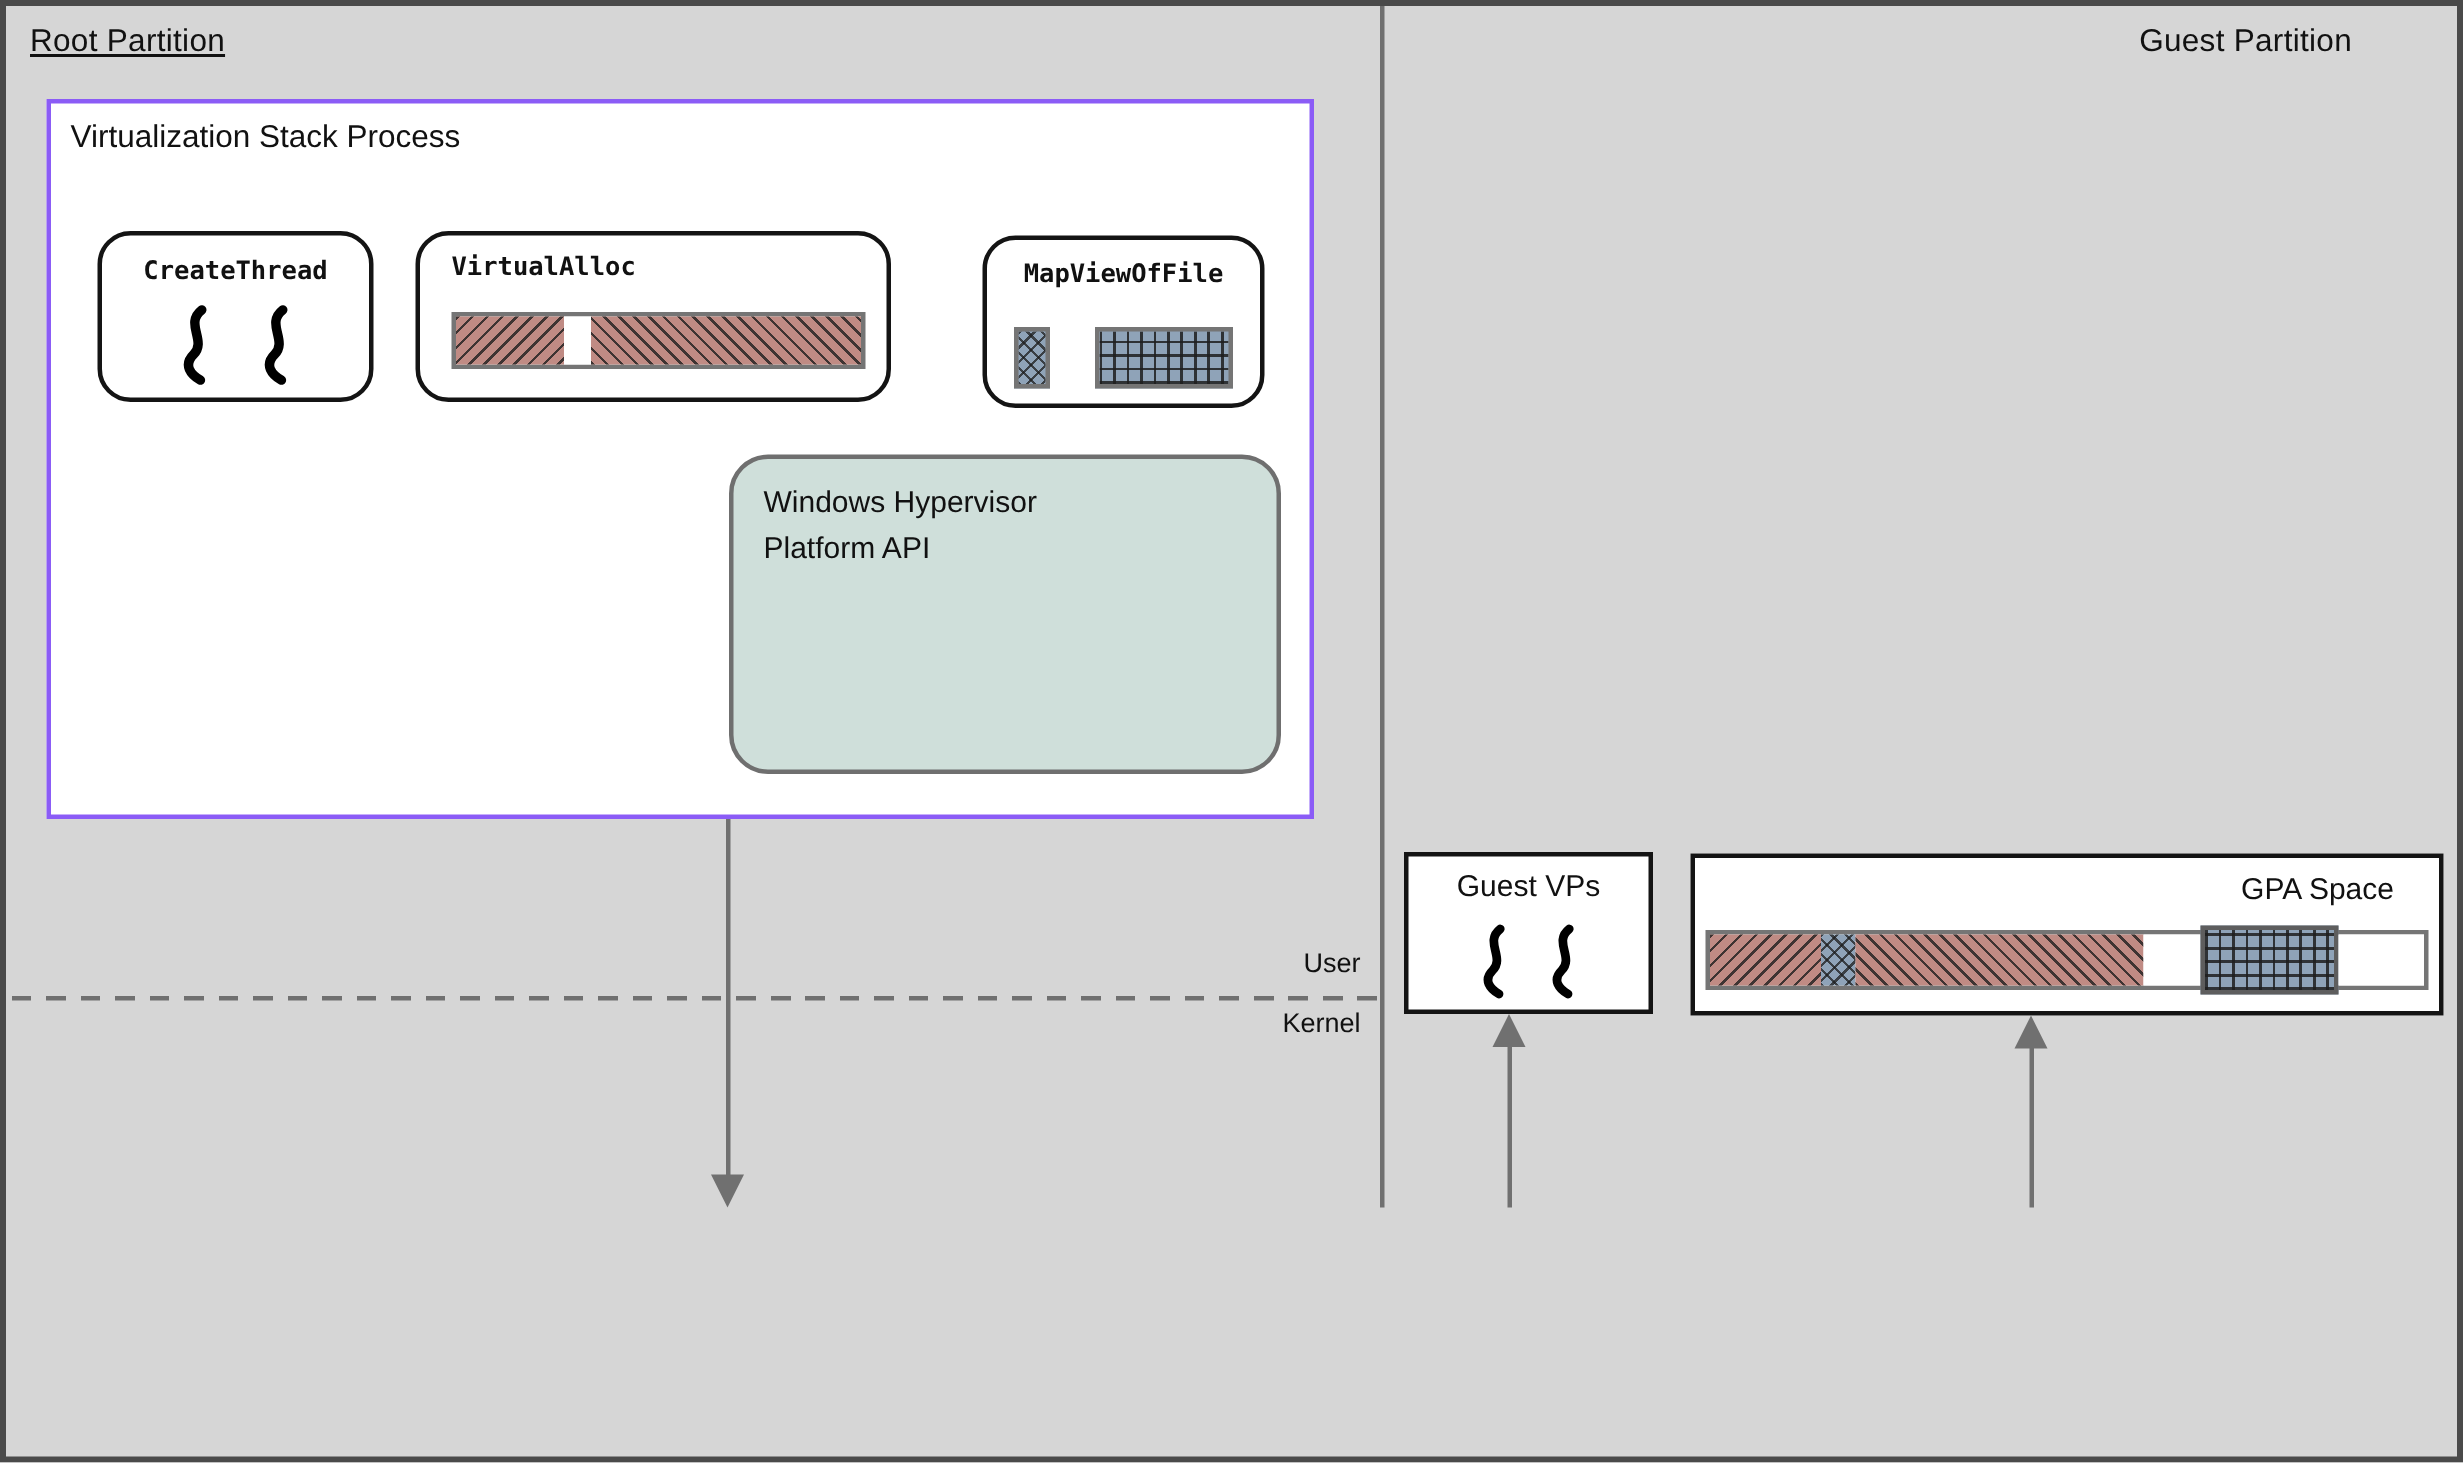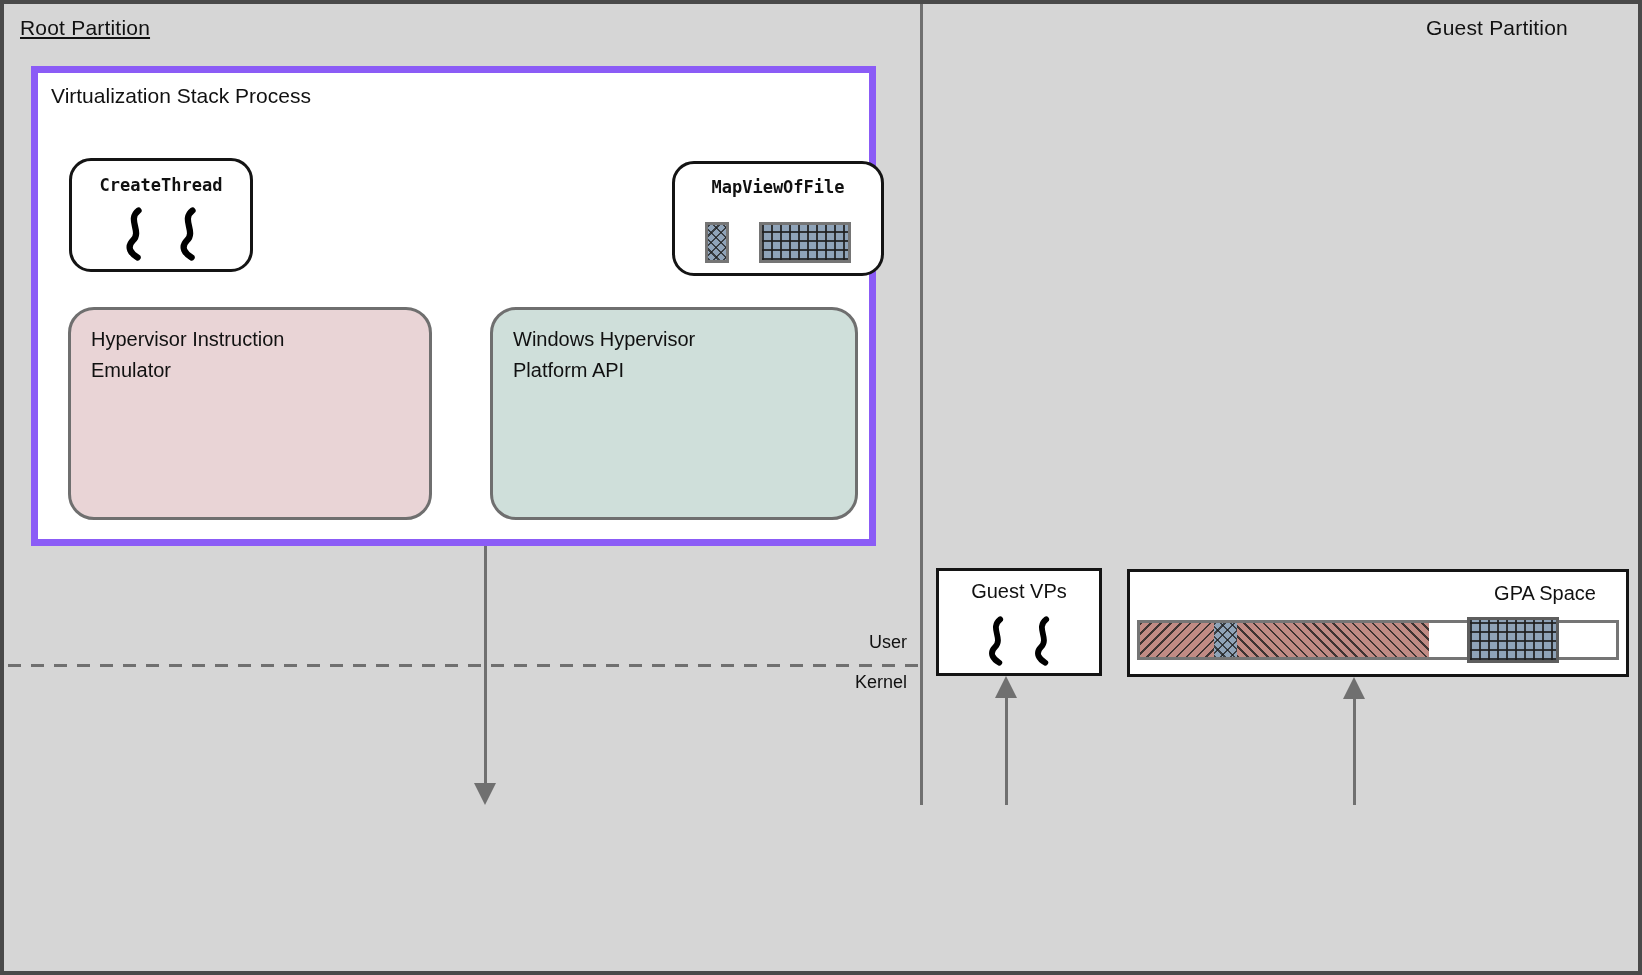--- a/index.html
+++ b/index.html
@@ -13,38 +13,38 @@
     color:#111;
     overflow:hidden;
   }
   .abs{position:absolute;}
   .partition-label{font-size:21px;font-weight:500;letter-spacing:.2px;}
 
   
   .divider-v{left:916px;top:0;width:3px;height:801px;background:var(--line-gray,#707070);}
 
   
-  .vsp-box{left:27px;top:62px;width:845px;height:480px;background:#fff;border:7px solid #8b5cf6;}
+  .vsp-box{left:27px;top:62px;width:845px;height:480px;background:#fff;border:3px solid #8b5cf6;}
   .vsp-title{left:13px;top:11px;font-size:21px;}
 
   .api-box{background:#fff;border:3px solid #141414;border-radius:22px;}
   .mono-label{font-family:"DejaVu Sans Mono","Liberation Mono",monospace;font-weight:bold;font-size:17px;white-space:nowrap;}
 
   .createthread-box{left:31px;top:85px;width:184px;height:114px;}
   .createthread-box .mono-label{position:absolute;top:14px;left:0;right:0;text-align:center;}
   .squiggle-row{position:absolute;left:0;right:0;bottom:8px;display:flex;justify-content:center;gap:30px;}
 
   .virtualalloc-box{left:243px;top:85px;width:317px;height:114px;}
   .virtualalloc-box .mono-label{position:absolute;top:11px;left:21px;}
   .valloc-bar{position:absolute;left:21px;top:51px;width:276px;height:38px;border:3px solid #757575;display:flex;background:#fff;}
   .valloc-seg-fwd{width:72px;}
   .valloc-seg-free{width:18px;background:#fff;}
   .valloc-seg-back{flex:1;}
 
-  .mapview-box{left:634px;top:88px;width:212px;height:115px;}
+  .mapview-box{left:621px;top:88px;width:188px;height:115px;}
   .mapview-box .mono-label{position:absolute;top:13px;left:0;right:0;text-align:center;}
   .mapview-shapes{position:absolute;left:0;right:0;top:58px;display:flex;justify-content:center;align-items:center;gap:30px;}
   .mapview-section{width:24px;height:41px;border:3px solid #757575;}
   .mapview-view{width:92px;height:41px;border:3px solid #757575;}
 
   .component-box{border:3px solid #6f6f6f;border-radius:26px;padding:14px 20px;font-size:20px;line-height:1.55;}
   .emulator-box{left:30px;top:234px;width:364px;height:213px;background:var(--emulator-fill,#e9d4d6);}
   .whp-box{left:416px;top:234px;width:368px;height:213px;background:var(--whp-api-fill,#cfdfda);margin-left:36px;}
   .component-box .wrap{max-width:250px;}
 
@@ -120,32 +120,37 @@
       <div class="squiggle-row">
         <svg width="24" height="54" viewBox="0 0 24 60">
           <path d="M17 4 C 4 14, 21 27, 11 37 C 3 45, 9 52, 16 56" fill="none" stroke="#000" stroke-width="7" stroke-linecap="round"></path>
         </svg>
         <svg width="24" height="54" viewBox="0 0 24 60">
           <path d="M17 4 C 4 14, 21 27, 11 37 C 3 45, 9 52, 16 56" fill="none" stroke="#000" stroke-width="7" stroke-linecap="round"></path>
         </svg>
       </div>
     </div>
 
+    <div class="abs api-box virtualalloc-box">
+      <div class="mono-label">VirtualAlloc</div>
+      <div class="valloc-bar">
+        <div class="valloc-seg-fwd pat-fwd"></div>
+        <div class="valloc-seg-free"></div>
+        <div class="valloc-seg-back pat-back"></div>
+      </div>
+    </div>
 
     <div class="abs api-box mapview-box">
       <div class="mono-label">MapViewOfFile</div>
       <div class="mapview-shapes">
         <div class="mapview-section pat-cross"></div>
         <div class="mapview-view pat-grid"></div>
       </div>
     </div>
 
-    <div class="abs component-box emulator-box">
-      <div class="wrap">Hypervisor Instruction Emulator</div>
-    </div>
 
     <div class="abs component-box whp-box">
       <div class="wrap">Windows Hypervisor Platform API</div>
     </div>
   </div>
 
   <div class="abs dashed-line"></div>
   <div class="abs mode-label user-label">User</div>
   <div class="abs mode-label kernel-label">Kernel</div>
 

